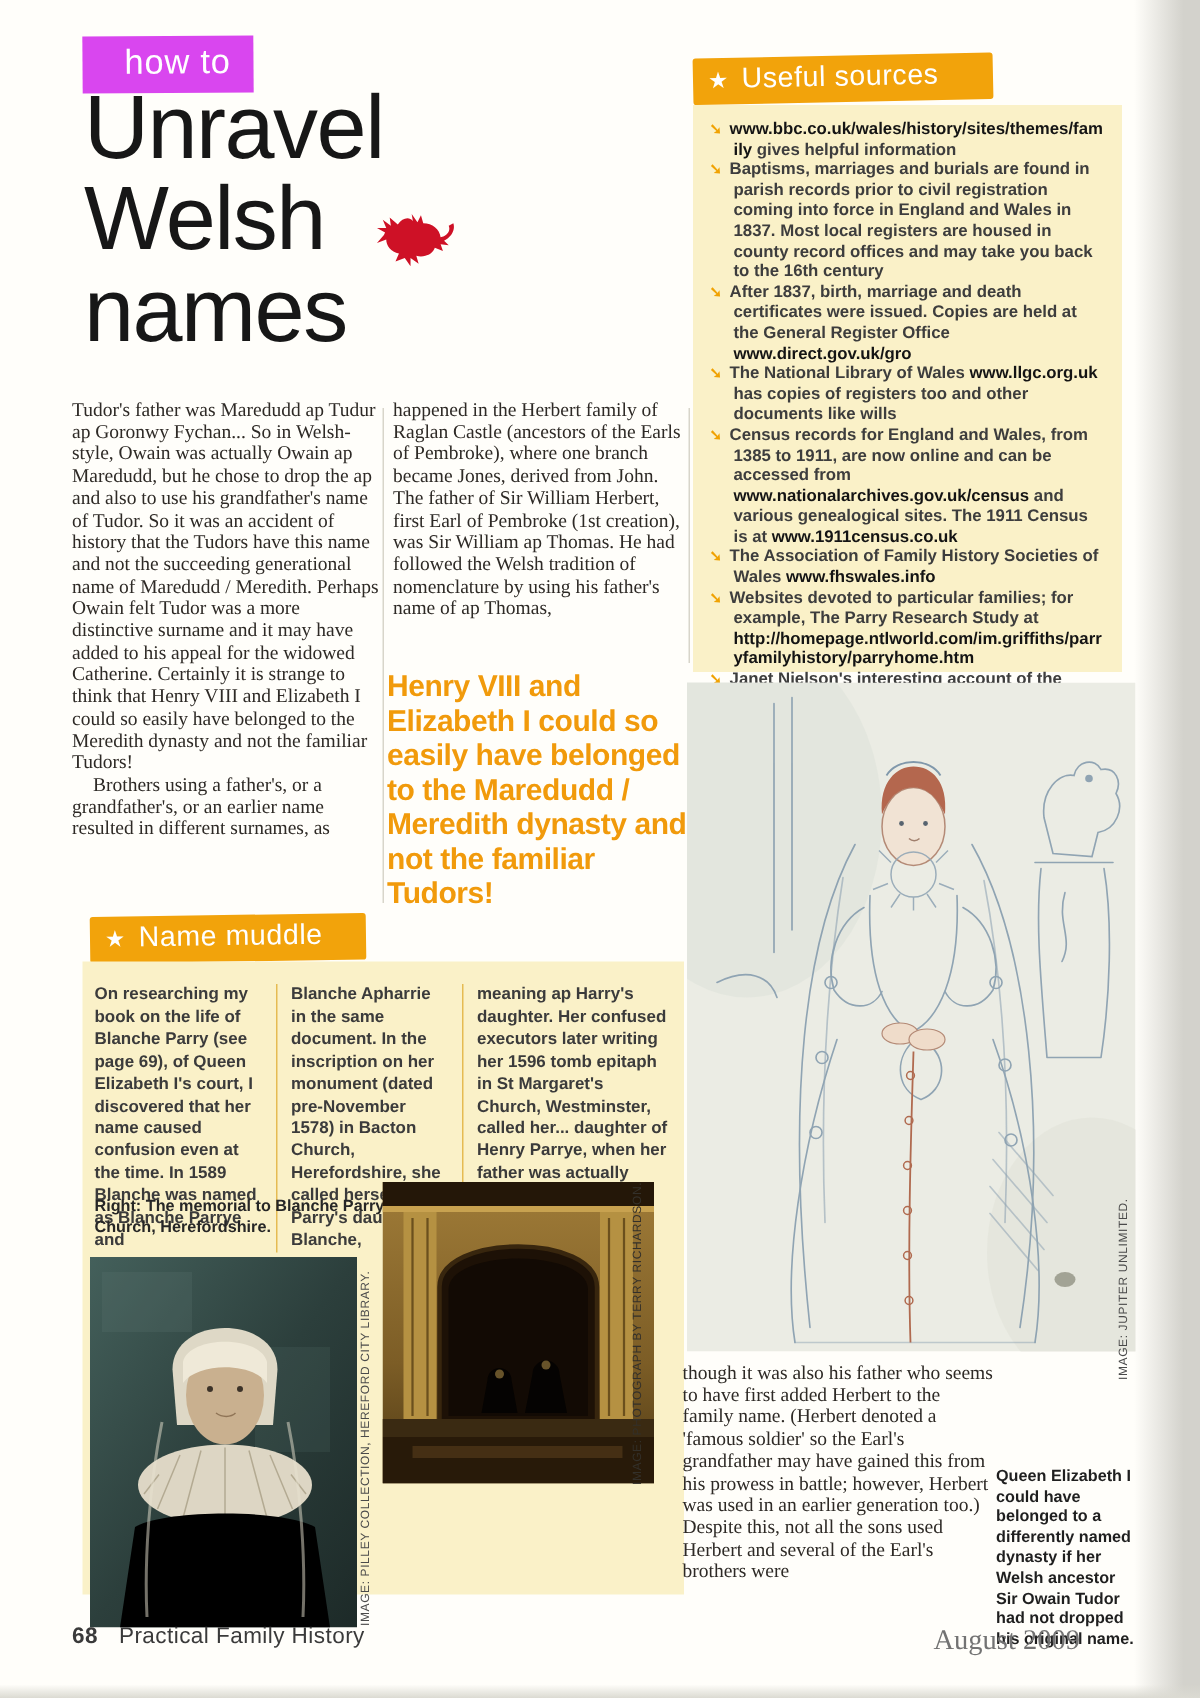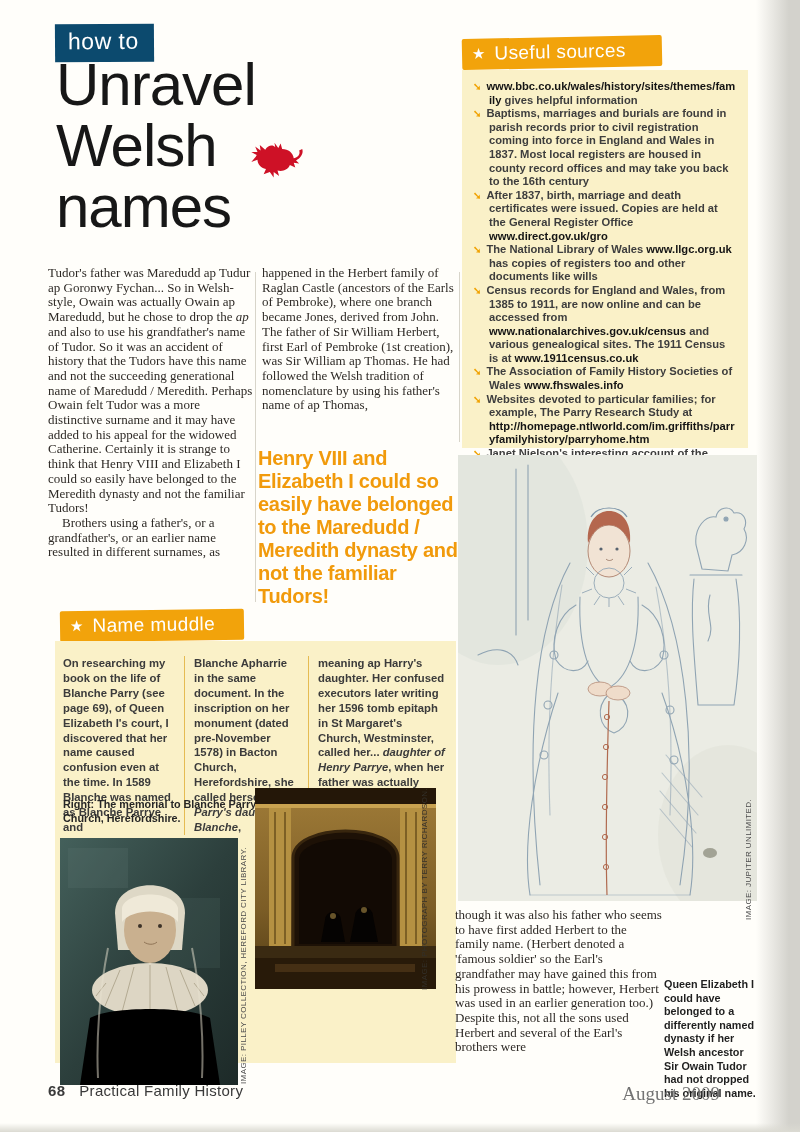--- a/index.html
+++ b/index.html
@@ -8,22 +8,22 @@
         font-family:"Liberation Sans",sans-serif;}
   .abs{position:absolute;}
 
   
   #scan-right{left:756px;top:0;width:44px;height:1132px;
     background:linear-gradient(to right,rgba(211,210,204,0),#d3d2cc 75%);}
   #scan-bottom{left:0;top:1123px;width:800px;height:9px;
     background:linear-gradient(to bottom,rgba(222,221,214,0),#dbdad2);}
 
   
-  #howto-badge{left:55px;top:24px;background:#0c4a6e;color:#fff;
-    font-size:23px;padding:4px 15px 7px 13px;letter-spacing:.5px;transform:rotate(-.4deg);}
+  #howto-badge{left:55px;top:24px;background:#d946ef;color:#fff;
+    font-size:23px;padding:4px 15px 7px 28px;letter-spacing:.5px;transform:rotate(-.4deg);}
   #title{left:56px;top:54px;color:#171717;font-size:60px;line-height:61px;letter-spacing:-1px;}
   #dragon{left:249px;top:139px;width:54px;height:46px;}
 
   
   .serif{font-family:"Liberation Serif",serif;font-size:13px;line-height:14.7px;color:#2e2a26;}
   .serif p{margin:0;}
   .serif p + p{text-indent:14px;}
   #col-left{left:48px;top:266px;width:205px;}
   #col-mid{left:262px;top:266px;width:195px;}
   #col3{left:455px;top:908px;width:208px;}
@@ -42,21 +42,21 @@
   #sources-bar{left:462px;top:37px;width:200px;transform:rotate(-1.2deg);}
   #muddle-bar{left:60px;top:610px;width:184px;transform:rotate(-.8deg);}
 
   
   #sources-box{left:462px;top:70px;width:286px;height:378px;background:#FAF1C8;
     padding:10px 11px 8px 11px;}
   .src-item{font-size:11.2px;line-height:13.6px;font-weight:bold;color:#3d3d3d;
     padding-left:16px;text-indent:-16px;overflow-wrap:anywhere;}
   .src-arrow{color:#F0A202;margin-right:5px;font-size:10px;}
   #sources-box .seg-b{color:#141414;}
-  .seg-i{font-style:italic;}
+  .seg-i{}
 
   
   #muddle-box{left:55px;top:641px;width:401px;height:422px;background:#FAF1C8;}
   #muddle-cols{left:63px;top:656px;width:384px;display:flex;}
   .mcol{font-size:11.3px;line-height:14.9px;font-weight:bold;color:#3b3b3b;}
   .mcol1{width:122px;padding-right:9px;border-right:1px solid #e5bb52;}
   .mcol2{width:124px;padding:0 9px;border-right:1px solid #e5bb52;}
   .mcol3{width:138px;padding-left:9px;}
   .caption{font-size:10.8px;line-height:14px;font-weight:bold;color:#262626;}
   #caption-right{left:63px;top:797px;width:248px;}

